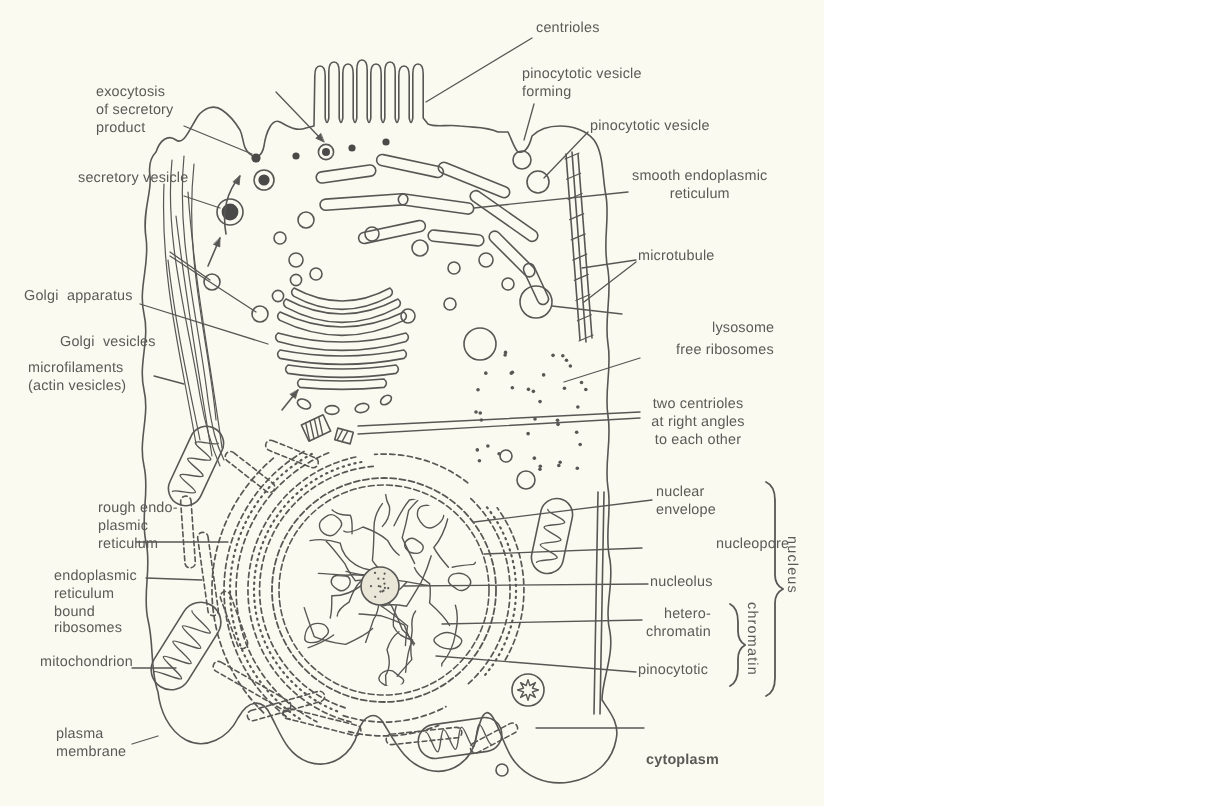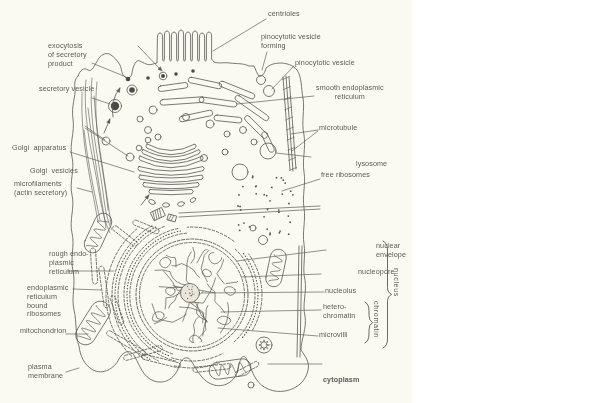--- a/index.html
+++ b/index.html
@@ -317,40 +317,43 @@
 
   <div class="label" style="left:268px;top:10px;">centrioles</div>
   <div class="label" style="left:261px;top:33px;">pinocytotic vesicle
 forming</div>
   <div class="label" style="left:295px;top:59px;">pinocytotic vesicle</div>
   <div class="label" style="left:316px;top:84px;text-align:center;">smooth endoplasmic
 reticulum</div>
 
   <div class="label" style="left:319px;top:124px;">microtubule</div>
   <div class="label" style="left:312px;top:160px;margin-left:44px;">lysosome</div>
-  <div class="label" style="left:321px;top:171px;">free ribosomes</div>
-  <div class="label" style="left:328px;top:242px;margin-left:48px;">nuclear
+  <div class="label" style="left:338px;top:171px;">free ribosomes</div>
+  <div class="label ctr" style="left:318px;top:198px;width:62px;">two centrioles
+at right angles
+to each other</div>
+  <div class="label" style="left:328px;top:242px;">nuclear
 envelope</div>
   <div class="label" style="left:322px;top:268px;margin-left:36px;">nucleopore</div>
   <div class="label" style="left:325px;top:287px;text-align:right;">nucleolus</div>
-  <div class="label" style="left:323px;top:303px;">hetero-
+  <div class="label" style="left:323px;top:303px;text-align:right;">hetero-
 chromatin</div>
-  <div class="label" style="left:319px;top:331px;">microvilli</div>
+  <div class="label" style="left:319px;top:331px;">pinocytotic</div>
   <div class="label" style="left:323px;top:376px;font-weight:bold;">cytoplasm</div>
   <div class="vlabel" style="left:372px;top:301px;">chromatin</div>
   <div class="vlabel" style="left:392px;top:268px;">nucleus</div>
 
   <div class="label" style="left:48px;top:42px;">exocytosis
 of secretory
 product</div>
   <div class="label" style="left:39px;top:85px;">secretory vesicle</div>
   <div class="label" style="left:30px;top:120px;margin-top:47px;">Golgi  vesicles</div>
   <div class="label" style="left:12px;top:144px;">Golgi  apparatus</div>
   <div class="label" style="left:14px;top:180px;">microfilaments
-(actin secretory)</div>
+(actin vesicles)</div>
   <div class="label" style="left:29px;top:250px;margin-left:20px;">rough endo-
 plasmic
 reticulum</div>
   <div class="label" style="left:27px;top:284px;">endoplasmic
 reticulum
 bound
 ribosomes</div>
   <div class="label" style="left:20px;top:327px;">mitochondrion</div>
   <div class="label" style="left:28px;top:363px;">plasma
 membrane</div>

